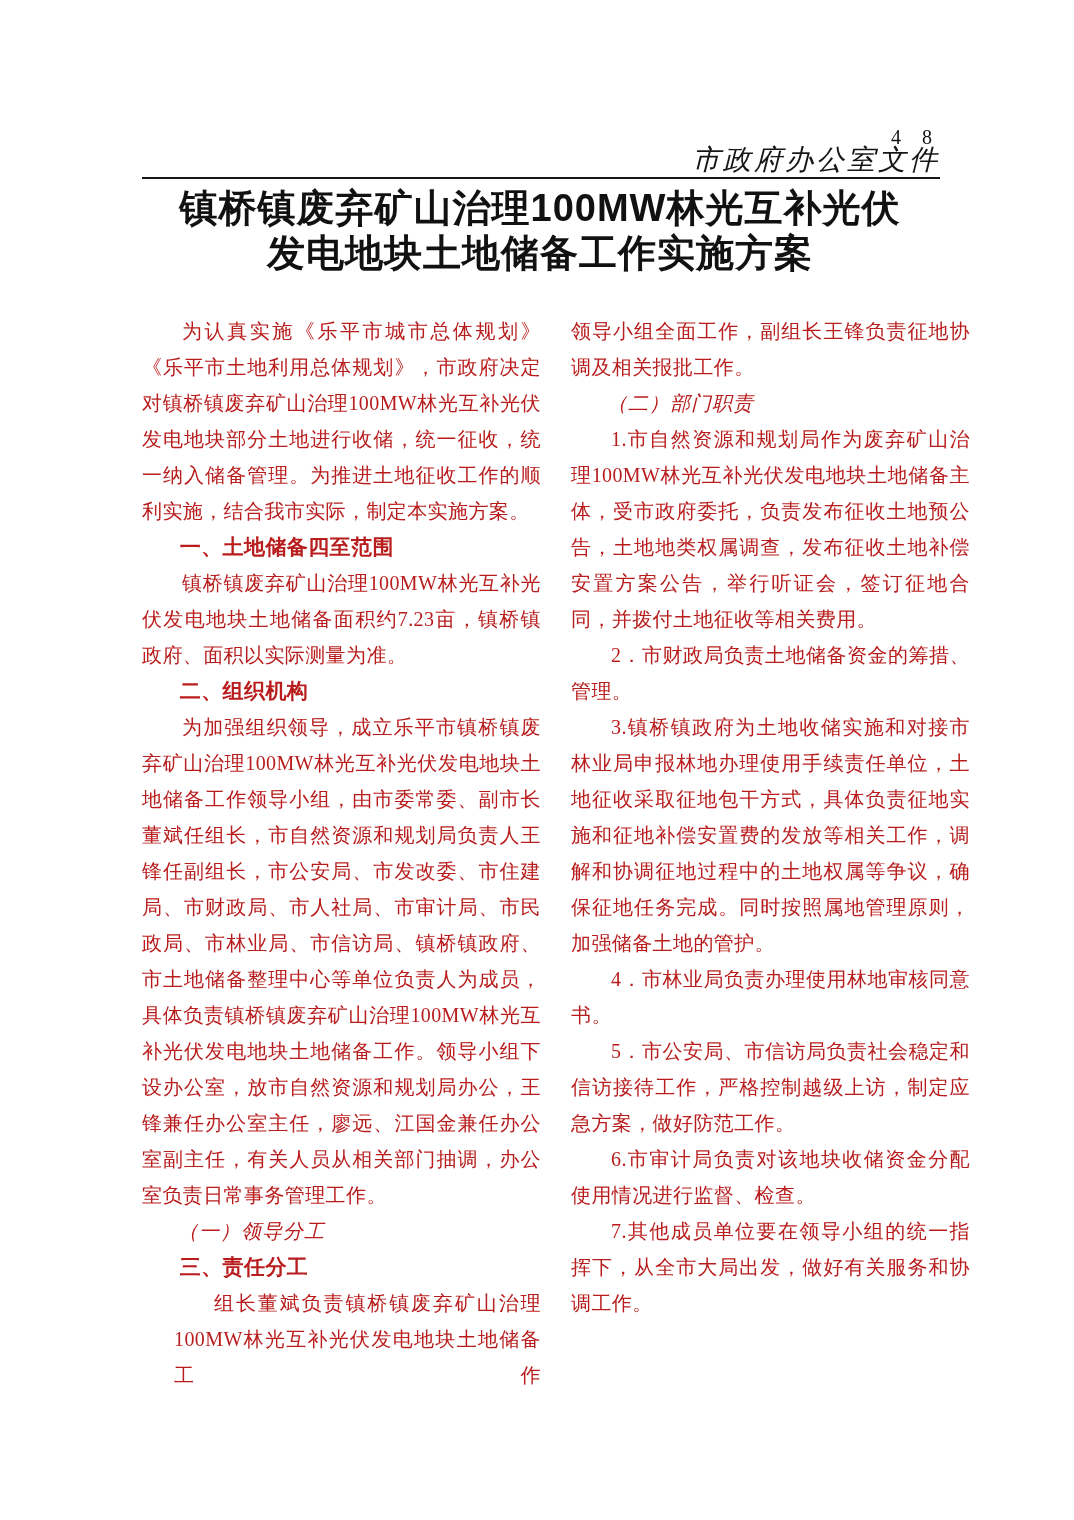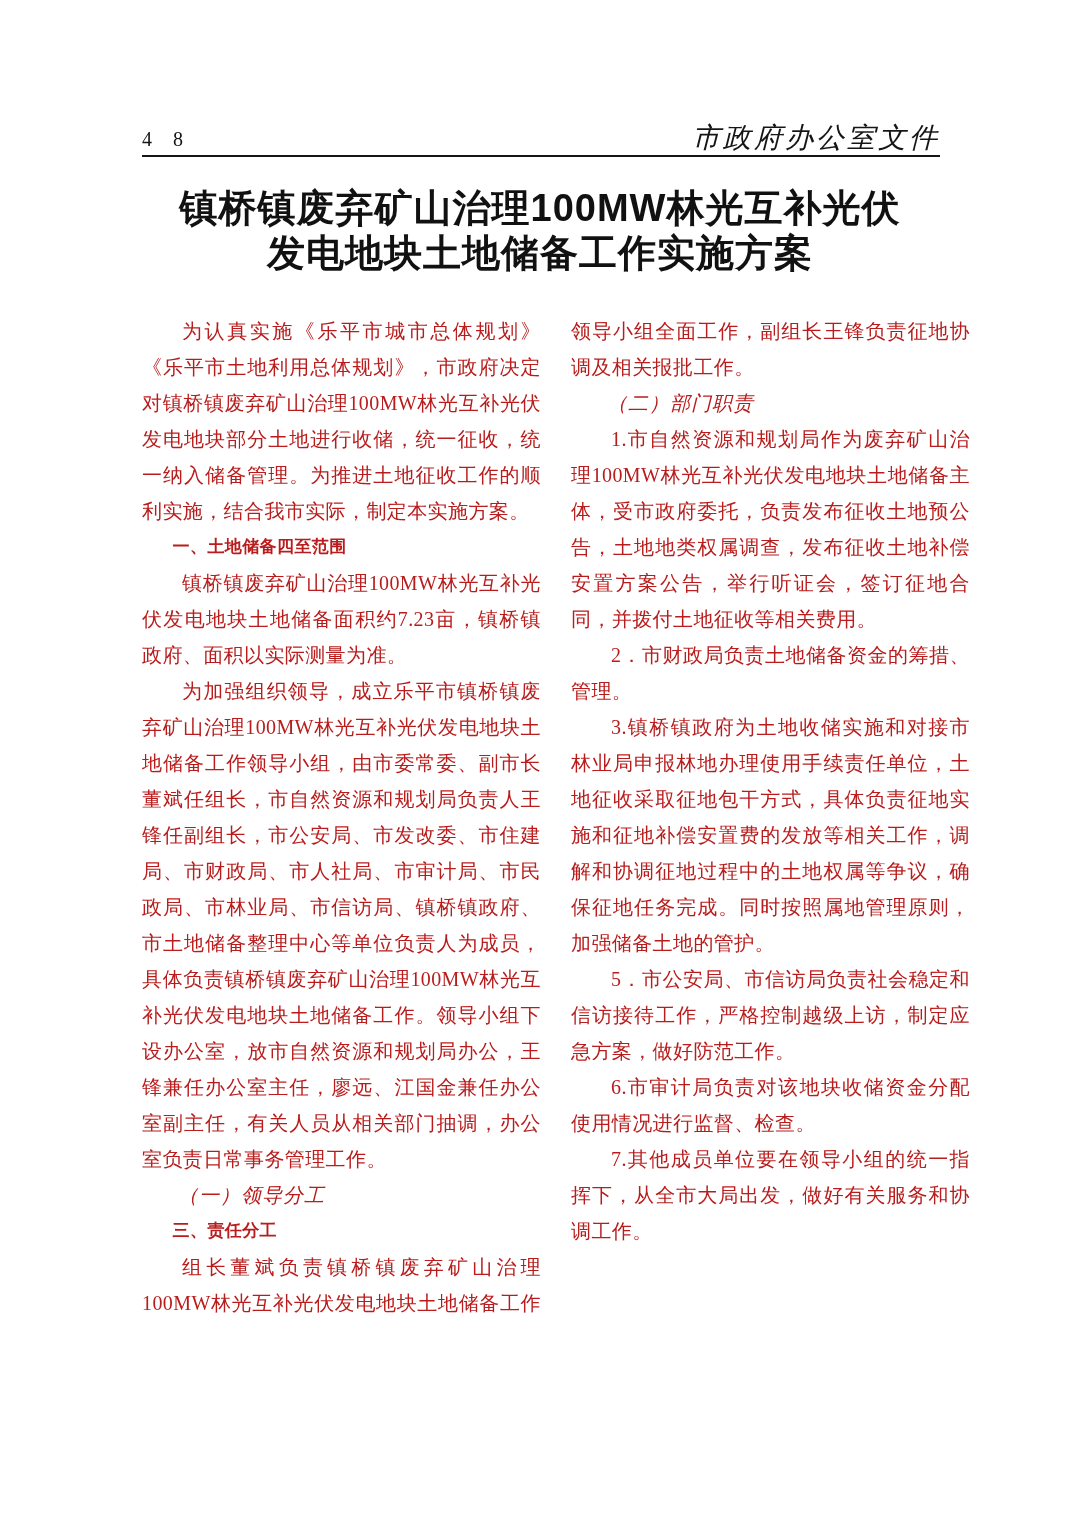--- a/index.html
+++ b/index.html
@@ -12,20 +12,21 @@
     overflow:hidden;
   }
   .page{position:absolute;inset:0;background:#ffffff;}
 
   
   .header{
     position:absolute;left:142px;top:126px;width:798px;
     display:flex;justify-content:space-between;align-items:flex-end;
     border-bottom:2px solid #161616;
     padding-bottom:5px;
+    flex-direction:column;
   }
   .pagenum{
     font-size:20px;letter-spacing:8px;line-height:22px;
     font-family:"Liberation Serif","DejaVu Serif",serif;
   }
   .doclabel{
     font-size:28px;letter-spacing:3px;line-height:24px;
     font-style:italic;
     font-family:"Liberation Serif","DejaVu Serif",serif;
   }
@@ -48,24 +49,24 @@
   .col{width:399px;}
   .blk{
     margin:0;
     font-size:20px;line-height:36px;
     text-align:justify;
     letter-spacing:0.4px;
     color:#b91c1c;
   }
   .para{text-indent:2em;}
   .cont{text-indent:0;}
-  .flow{text-align-last:justify;}
+  .flow{text-align-last:justify;margin-left:32px;}
   .h1{
     font-family:"Liberation Sans","DejaVu Sans",sans-serif;
-    font-weight:700;font-size:17px;
+    font-weight:700;font-size:21px;
     text-indent:1.8em;
   }
   .h2{
     font-style:italic;
     text-indent:1.8em;
     letter-spacing:1px;
   }
 </style>
 </head>
 <body>
@@ -80,30 +81,32 @@
   <h1 class="title">
     <span class="tl">镇桥镇废弃矿山治理100MW林光互补光伏</span>
     <span class="tl">发电地块土地储备工作实施方案</span>
   </h1>
 
   <div class="columns">
     <div class="col">
         <p class="blk para">为认真实施《乐平市城市总体规划》《乐平市土地利用总体规划》，市政府决定对镇桥镇废弃矿山治理100MW林光互补光伏发电地块部分土地进行收储，统一征收，统一纳入储备管理。为推进土地征收工作的顺利实施，结合我市实际，制定本实施方案。</p>
         <p class="blk h1">一、土地储备四至范围</p>
         <p class="blk para">镇桥镇废弃矿山治理100MW林光互补光伏发电地块土地储备面积约7.23亩，镇桥镇政府、面积以实际测量为准。</p>
+        <p class="blk h1">二、组织机构</p>
         <p class="blk para">为加强组织领导，成立乐平市镇桥镇废弃矿山治理100MW林光互补光伏发电地块土地储备工作领导小组，由市委常委、副市长董斌任组长，市自然资源和规划局负责人王锋任副组长，市公安局、市发改委、市住建局、市财政局、市人社局、市审计局、市民政局、市林业局、市信访局、镇桥镇政府、市土地储备整理中心等单位负责人为成员，具体负责镇桥镇废弃矿山治理100MW林光互补光伏发电地块土地储备工作。领导小组下设办公室，放市自然资源和规划局办公，王锋兼任办公室主任，廖远、江国金兼任办公室副主任，有关人员从相关部门抽调，办公室负责日常事务管理工作。</p>
         <p class="blk h2">（一）领导分工</p>
         <p class="blk h1">三、责任分工</p>
         <p class="blk para flow">组长董斌负责镇桥镇废弃矿山治理100MW林光互补光伏发电地块土地储备工作</p>
       </div>
     <div class="col">
         <p class="blk para cont">领导小组全面工作，副组长王锋负责征地协调及相关报批工作。</p>
         <p class="blk h2">（二）部门职责</p>
         <p class="blk para">1.市自然资源和规划局作为废弃矿山治理100MW林光互补光伏发电地块土地储备主体，受市政府委托，负责发布征收土地预公告，土地地类权属调查，发布征收土地补偿安置方案公告，举行听证会，签订征地合同，并拨付土地征收等相关费用。</p>
         <p class="blk para">2．市财政局负责土地储备资金的筹措、管理。</p>
         <p class="blk para">3.镇桥镇政府为土地收储实施和对接市林业局申报林地办理使用手续责任单位，土地征收采取征地包干方式，具体负责征地实施和征地补偿安置费的发放等相关工作，调解和协调征地过程中的土地权属等争议，确保征地任务完成。同时按照属地管理原则，加强储备土地的管护。</p>
+        <p class="blk para">4．市林业局负责办理使用林地审核同意书。</p>
         <p class="blk para">5．市公安局、市信访局负责社会稳定和信访接待工作，严格控制越级上访，制定应急方案，做好防范工作。</p>
         <p class="blk para">6.市审计局负责对该地块收储资金分配使用情况进行监督、检查。</p>
         <p class="blk para">7.其他成员单位要在领导小组的统一指挥下，从全市大局出发，做好有关服务和协调工作。</p>
       </div>
   </div>
 
 </div>
 
 </body></html>

